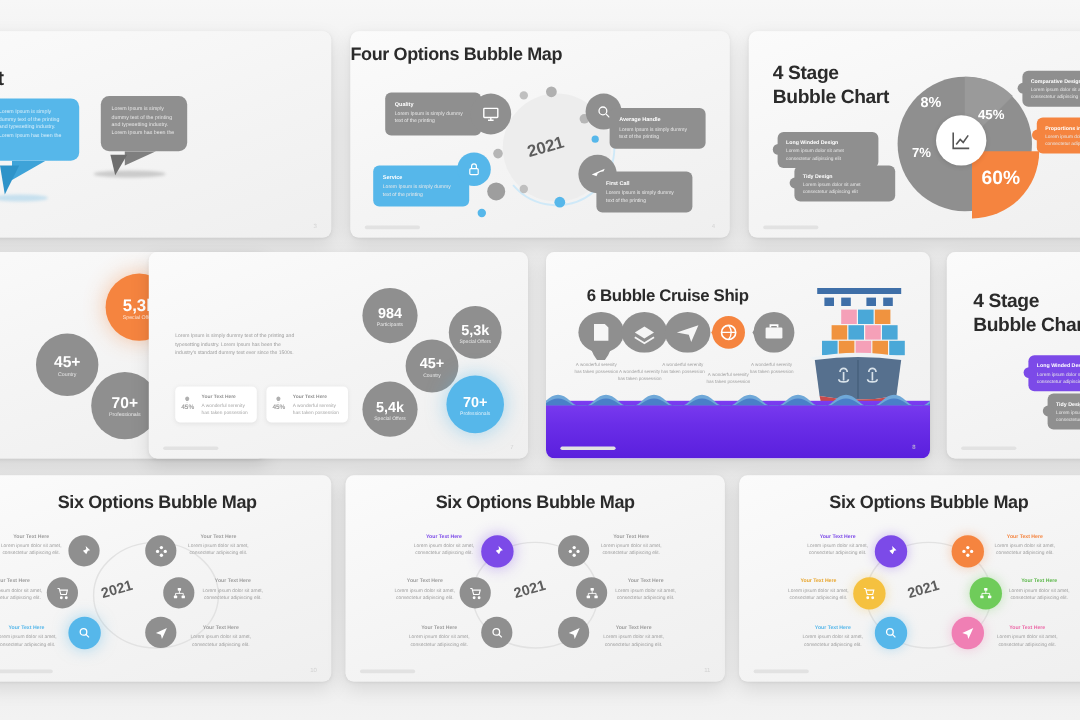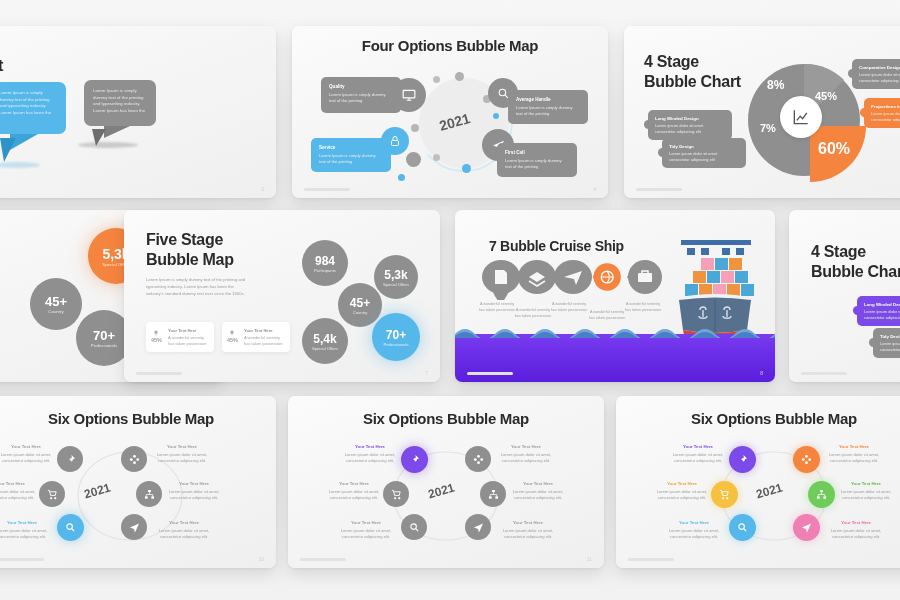--- a/index.html
+++ b/index.html
@@ -33,21 +33,21 @@
 
   
   #s1{ left:-92px; top:26px; width:368px; height:172px; }
   #s1 .ttl{ position:absolute; left:14px; top:10px; font-size:17px; line-height:20px; }
   .cal{ position:absolute; border-radius:7px; }
   .cal .ctext{ padding:8px 9px; font-size:4.4px; line-height:6.6px; }
   .ell{ position:absolute; border-radius:50%; background:#9a9a9a; opacity:.45; filter:blur(1.2px); }
 
   
   #s2{ left:292px; top:26px; width:316px; height:172px; }
-  #s2 .ttl{ position:absolute; width:100%; text-align:center; top:11px; font-size:15px; }
+  #s2 .ttl{ position:absolute; width:100%; text-align:left; top:11px; font-size:15px; }
   .ring{ position:absolute; border-radius:50%; }
   .year{ position:absolute; font-size:14px; font-weight:bold; color:#5d5d5d;
          transform:rotate(-16deg); }
   .bub{ position:absolute; border-radius:50%; display:flex; align-items:center; justify-content:center; }
   .lbl{ position:absolute; border-radius:5px; }
   .lbl .h{ font-size:4.6px; font-weight:bold; color:#fff; }
   .lbl .b{ font-size:4.2px; line-height:6.2px; color:#eaeaea; margin-top:3px;}
   .dot{ position:absolute; border-radius:50%; }
 
   
@@ -253,23 +253,20 @@
   </div>
   <div class="kbub" style="left:184px; top:100px; width:56px; height:56px; background:#8f8f8f;">
     <div class="n" style="font-size:13px;">70+</div>
     <div class="c" style="font-size:4.4px;">Professionals</div>
   </div>
 
   <div class="pg">6</div>
 </div>
 
 <div class="slide" id="s5">
-  <div class="ttl">
-    <span>Five Stage</span><br><span>Bubble Map</span>
-  </div>
   <div class="para">Lorem Ipsum is simply dummy text of the printing and typesetting industry. Lorem Ipsum has been the industry's standard dummy text ever since the 1500s.</div>
 
   <div class="kbub" style="left:178px; top:30px; width:46px; height:46px; background:#8f8f8f;">
     <div class="n" style="font-size:12px;">984</div>
     <div class="c" style="font-size:4.2px;">Participants</div>
   </div>
   <div class="kbub" style="left:250px; top:45px; width:44px; height:44px; background:#8f8f8f;">
     <div class="n" style="font-size:12px;">5,3k</div>
     <div class="c" style="font-size:4.2px;">Special Offers</div>
   </div>
@@ -301,21 +298,21 @@
     <div style="position:absolute; left:5px; top:15px; font-size:5.4px; color:#9d9d9d; font-weight:bold;">45%</div>
     <div style="position:absolute; left:22px; top:6px; font-size:4.1px; color:#8f8f8f; font-weight:bold;">Your Text Here</div>
     <div style="position:absolute; left:22px; top:13px; width:42px; font-size:4px; line-height:6px; color:#a5a5a5;">A wonderful serenity has taken possession</div>
   </div>
 
   <div class="wm"></div>
   <div class="pg">7</div>
 </div>
 
 <div class="slide" id="s6">
-  <div class="ttl">7 Bubble Cruise Ship</div>
+  <div class="ttl">6 Bubble Cruise Ship</div>
 
   <svg style="position:absolute; left:26px; top:50px;" width="180" height="40">
     <g fill="#8f8f8f">
       <path d="M18 0 Q36 20 18 40 Q0 20 18 0Z" transform="translate(0,0) scale(1.1)"></path>
     </g>
   </svg>
   <div class="hex" style="left:26px; top:50px;">
     <svg width="40" height="34" viewBox="0 0 40 34">
       <ellipse cx="20" cy="17" rx="19" ry="17" fill="#8f8f8f"></ellipse>
       <path d="M14 10h9l3 3v11h-12z" fill="#fff" opacity=".92"></path>

